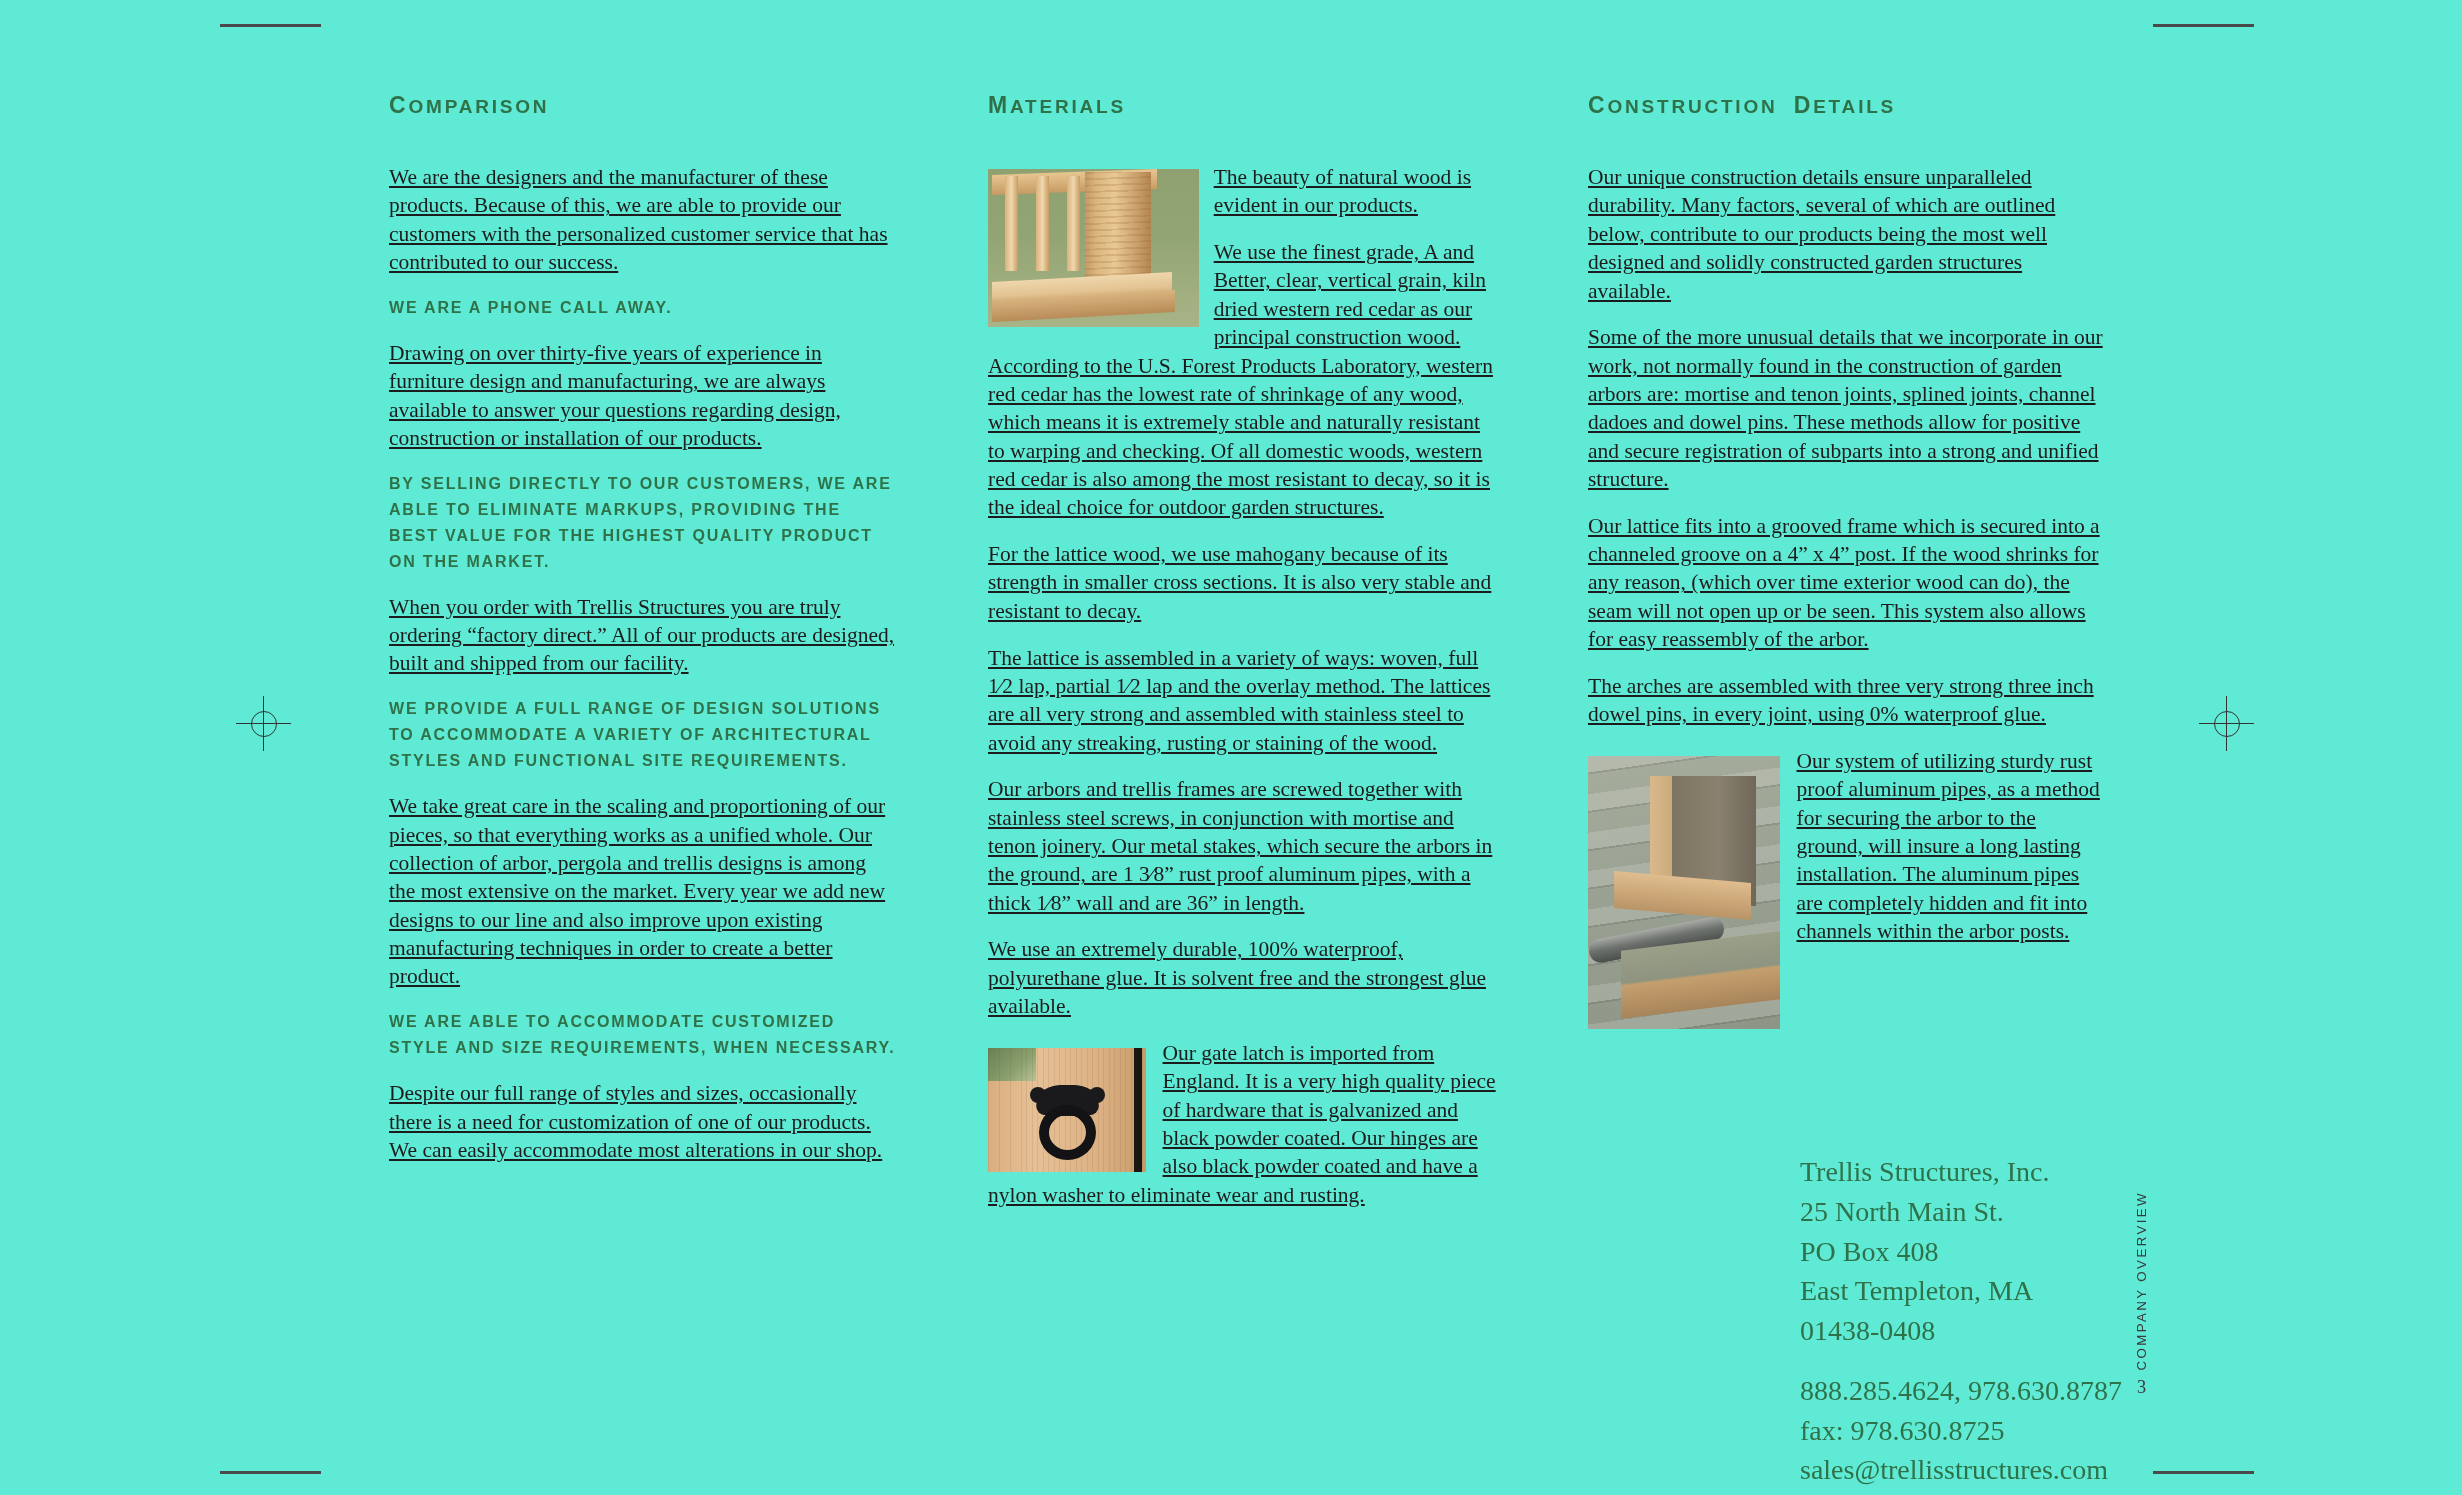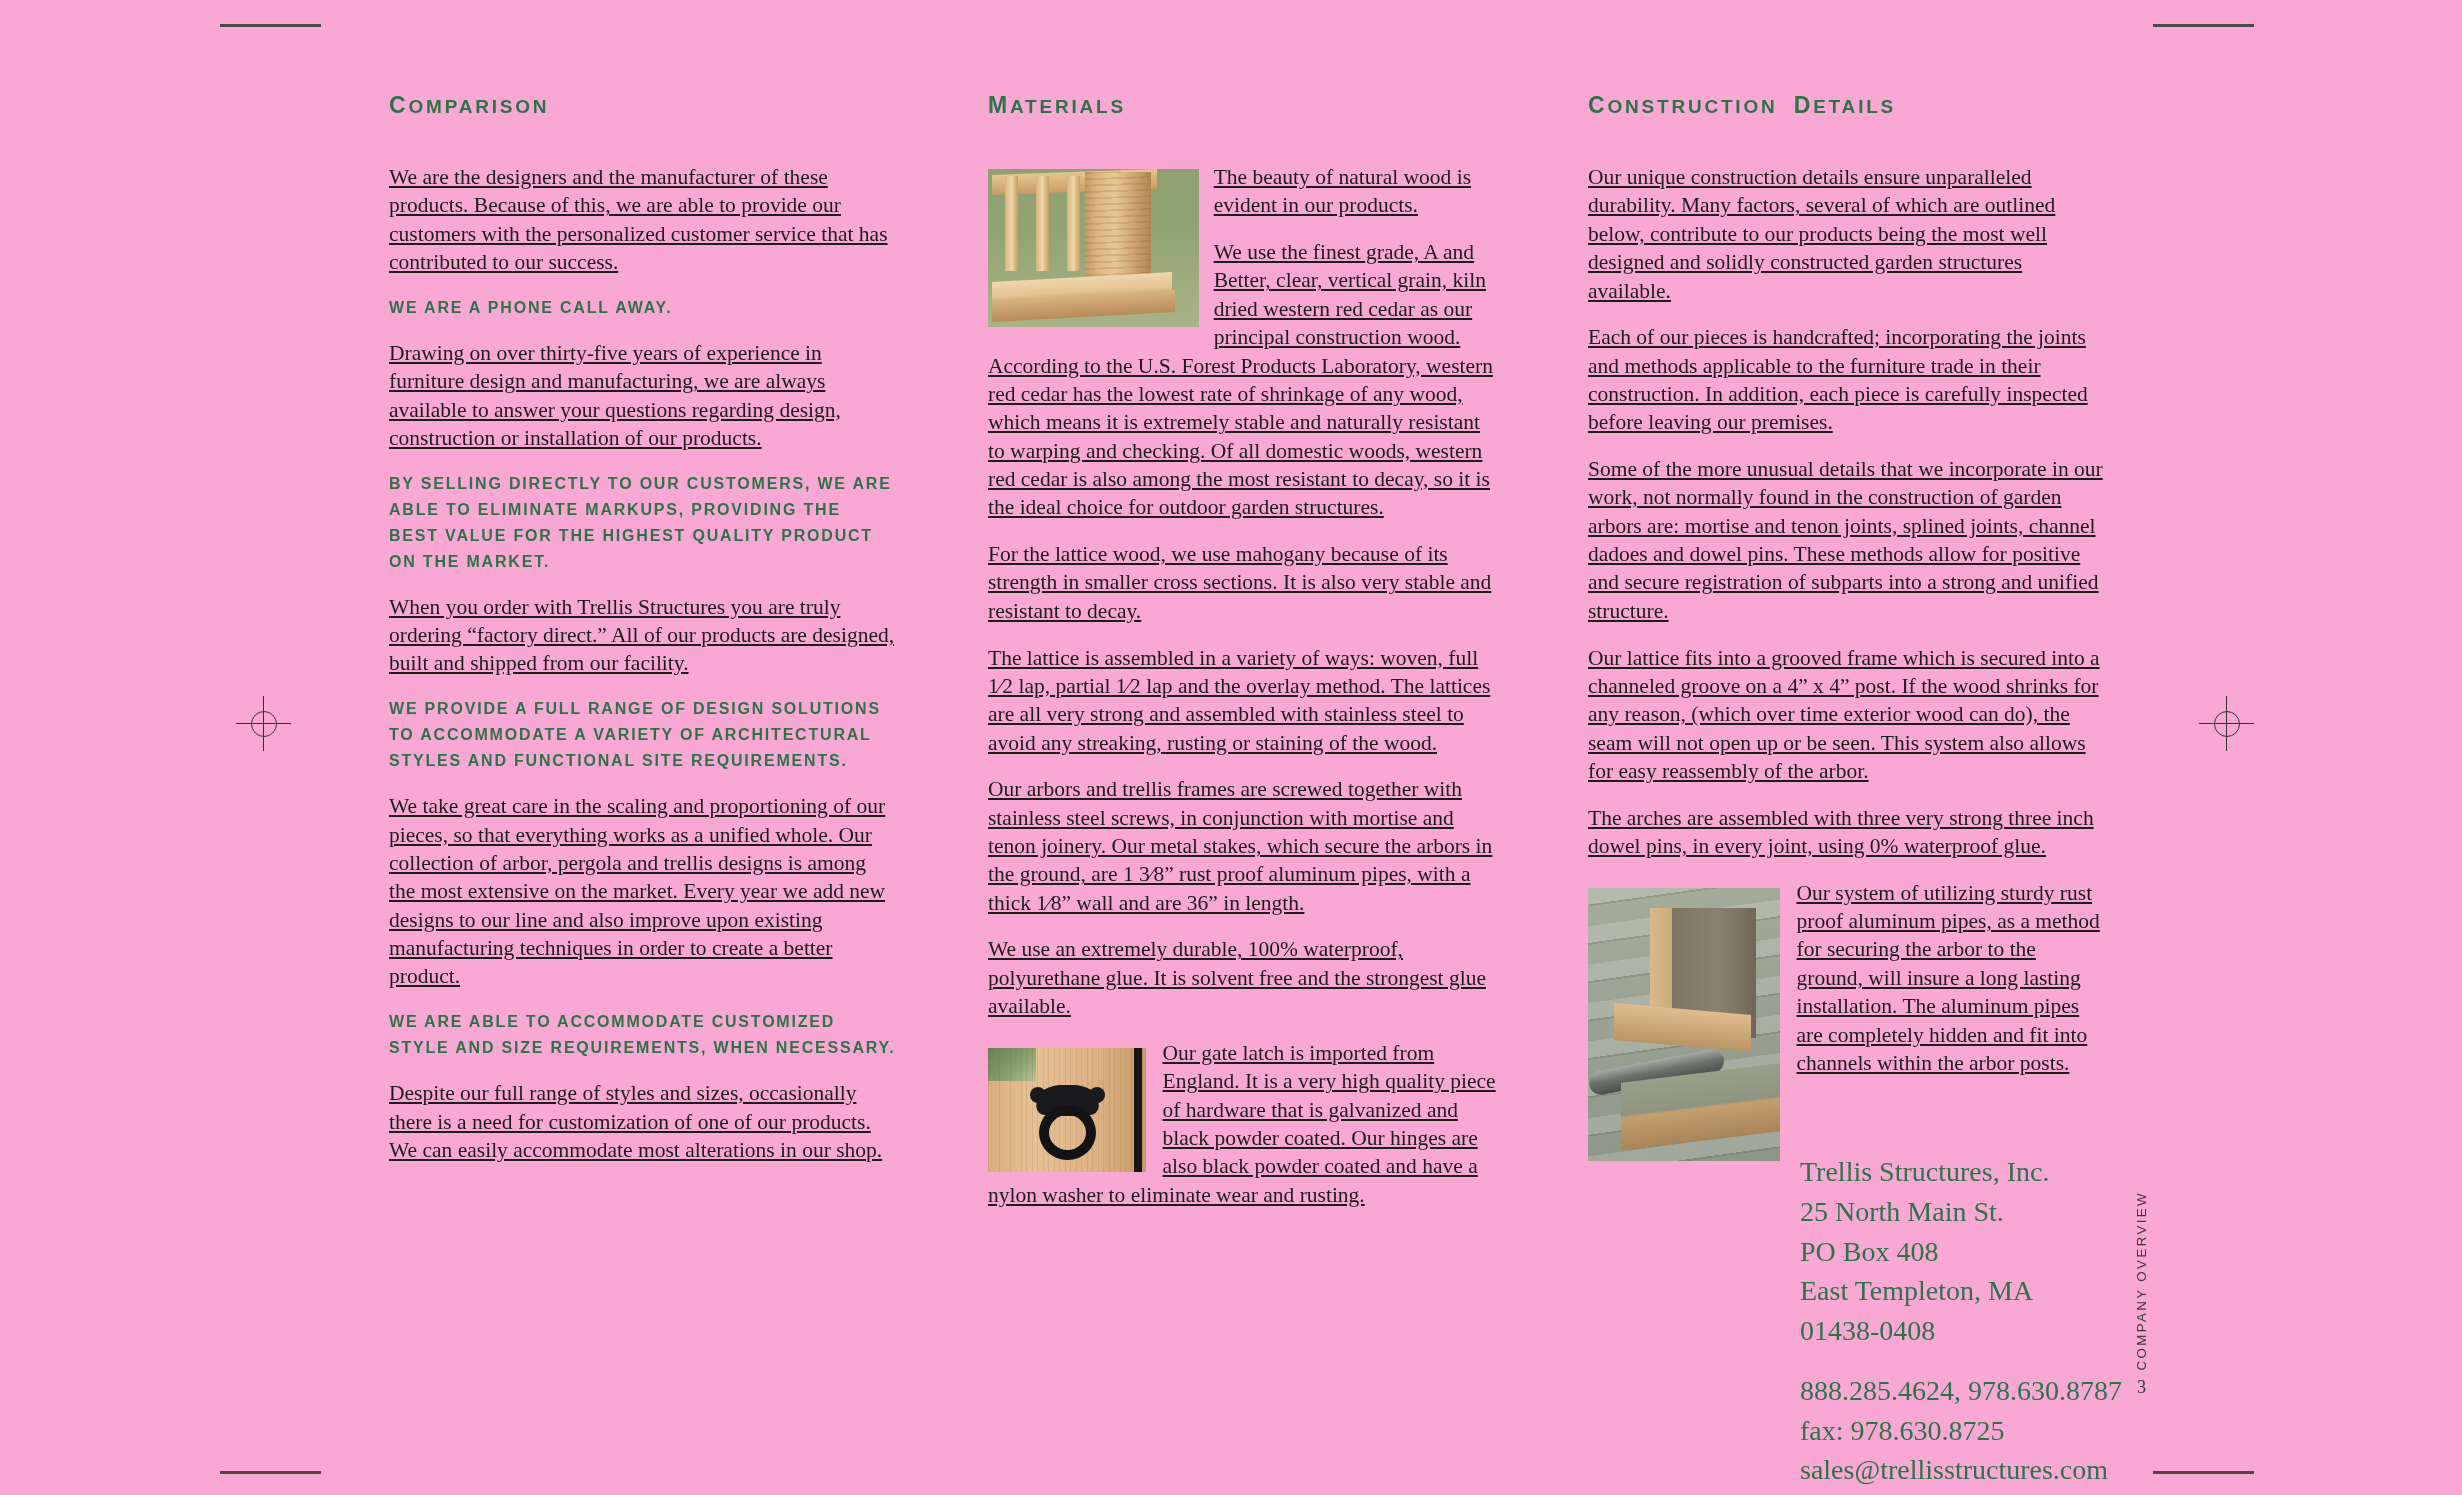--- a/index.html
+++ b/index.html
@@ -2,21 +2,21 @@
 <html style="font-size:14.7px"><head>
 <meta charset="utf-8">
 <style>
   * { box-sizing: border-box; margin: 0; padding: 0; }
   html, body {
     width: 2462px; height: 1495px;
     background: #ffffff;
     font-family: "Liberation Serif", serif;
     overflow: hidden;
   }
-  #page { position: relative; width: 2462px; height: 1495px; background: #f9a8d4; }
+  #page { position: relative; width: 2462px; height: 1495px; background: #5eead4; }
 
   
   .crop-h { position: absolute; height: 2.7px; background: #4a4a4a; }
   .regmark { position: absolute; width: 55px; height: 55px; }
   .regmark .ring {
     position: absolute; left: 14.7px; top: 14.7px; width: 26px; height: 26px;
     border: 1.4px solid #333; border-radius: 50%;
   }
   .regmark .vline { position: absolute; left: 27px; top: 0; width: 1.4px; height: 55px; background: #333; }
   .regmark .hline { position: absolute; top: 27px; left: 0; height: 1.4px; width: 55px; background: #333; }
@@ -262,21 +262,20 @@
     <p class="body">Our gate latch is imported from England. It is a very high quality piece of hardware that is galvanized and black powder coated. Our hinges are also black powder coated and have a nylon washer to eliminate wear and rusting.</p>
     <div class="clear"></div>
   </div>
 
   <div class="col" id="col3">
     <div class="sec-head">
       <span class="cap">C</span>ONSTRUCTION&nbsp; <span class="cap">D</span>ETAILS
     </div>
 
     <p class="body">Our unique construction details ensure unparalleled durability. Many factors, several of which are outlined below, contribute to our products being the most well designed and solidly constructed garden structures available.</p>
-    <p class="body">Each of our pieces is handcrafted; incorporating the joints and methods applicable to the furniture trade in their construction. In addition, each piece is carefully inspected before leaving our premises.</p>
     <p class="body">Some of the more unusual details that we incorporate in our work, not normally found in the construction of garden arbors are: mortise and tenon joints, splined joints, channel dadoes and dowel pins. These methods allow for positive and secure registration of subparts into a strong and unified structure.</p>
     <p class="body">Our lattice fits into a grooved frame which is secured into a channeled groove on a 4” x 4” post. If the wood shrinks for any reason, (which over time exterior wood can do), the seam will not open up or be seen. This system also allows for easy reassembly of the arbor.</p>
     <p class="body">The arches are assembled with three very strong three inch dowel pins, in every joint, using 0% waterproof glue.</p>
 
     <div class="photo photo-left2" id="photo3">
       <div class="deck"></div>
       <div class="postlight"></div>
       <div class="postdark"></div>
       <div class="base"></div>
       <div class="pipe"></div>

